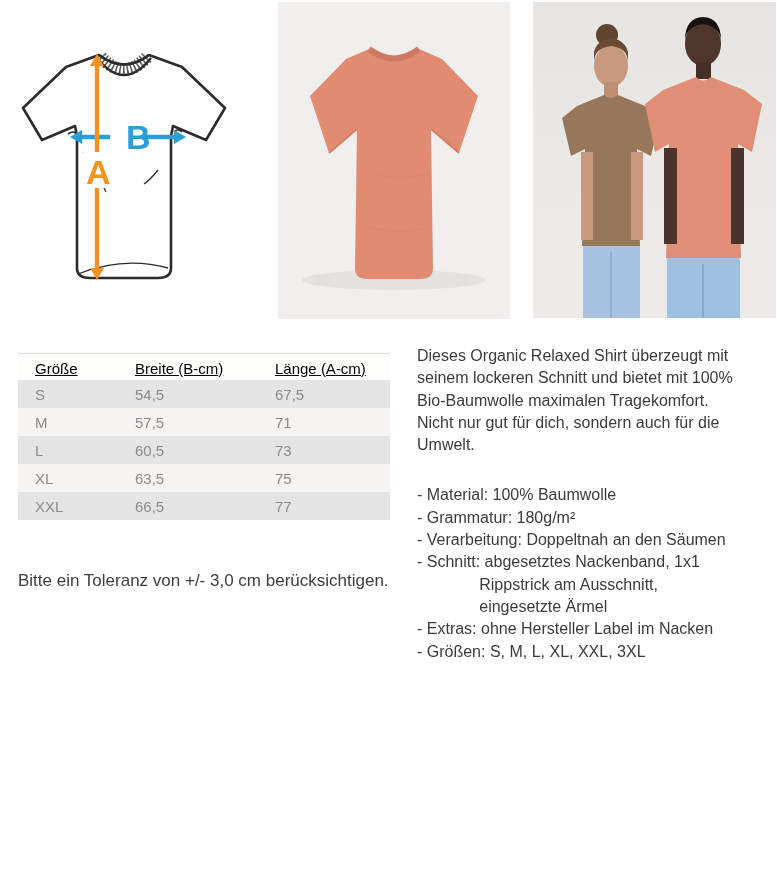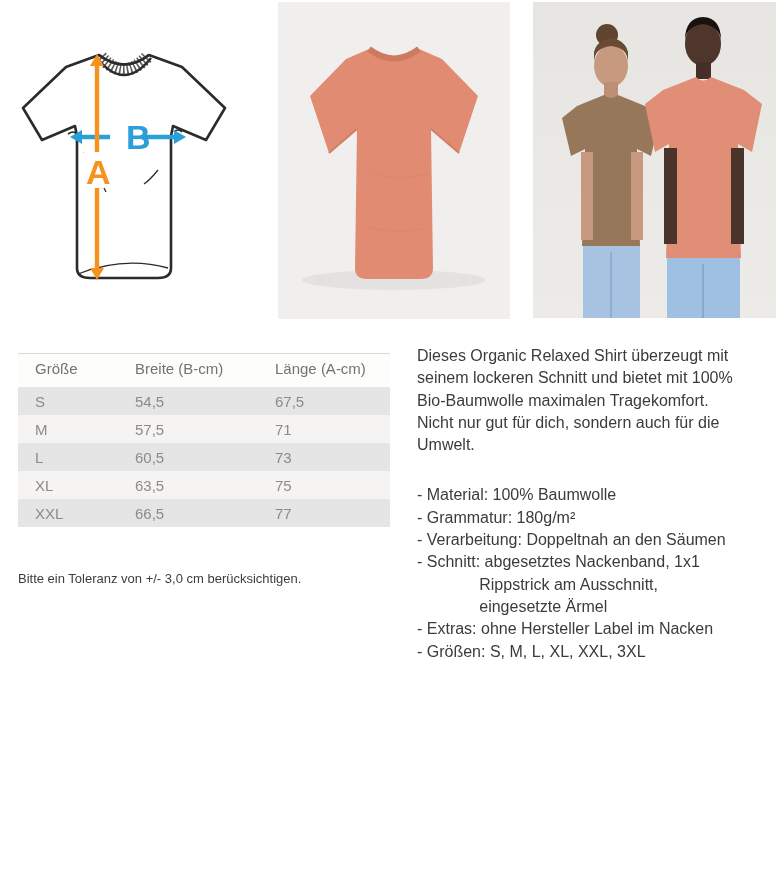--- a/index.html
+++ b/index.html
@@ -46,41 +46,42 @@
     border-collapse: collapse;
     width: 372px;
     font-size: 15px;
     table-layout: fixed;
   }
   table.size-table col.c1 { width: 100px; }
   table.size-table col.c2 { width: 140px; }
   table.size-table col.c3 { width: 132px; }
   table.size-table th {
     font-weight: normal;
-    color: #737373;
+    color: #000000;
     text-align: left;
-    padding: 5px 0 10px 17px;
+    padding: 5px 0 3px 17px;
     border-top: 1px solid #d9d9d9;
     background: #fdfdfc;
     height: 18px;
+    text-decoration: underline;
   }
   table.size-table td {
     color: #8b8b8b;
     text-align: left;
     padding: 5px 0 5px 17px;
     height: 18px;
   }
   table.size-table tbody tr:nth-child(odd)  { background: #e6e5e6; }
   table.size-table tbody tr:nth-child(even) { background: #f5f4f2; }
 
   .tolerance-note {
     position: absolute;
     left: 18px; top: 571px;
     width: 395px;
-    font-size: 13px;
+    font-size: 17px;
     color: #3d3d3d;
   }
 
   
   .description {
     position: absolute;
     left: 417px; top: 345px;
     width: 355px;
     font-size: 16px;
     line-height: 22.3px;

